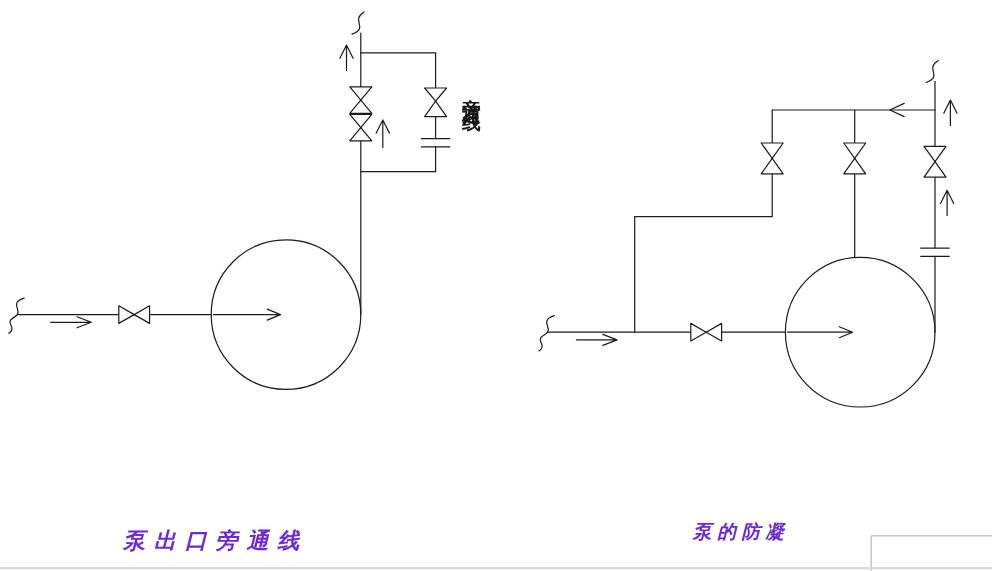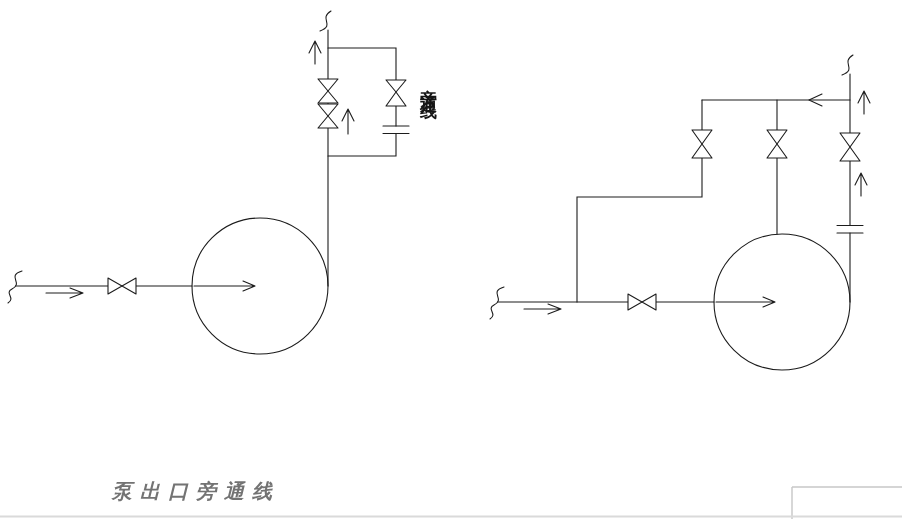--- a/index.html
+++ b/index.html
@@ -16,21 +16,21 @@
     font-family:"Liberation Serif","DejaVu Serif",serif;
   }
   .stage svg{position:absolute;left:0;top:0;}
   .pipe{fill:none;stroke:var(--line-color);stroke-width:1.1;stroke-linecap:round;}
   .valve{fill:#ffffff;stroke:var(--line-color);stroke-width:1.1;stroke-linejoin:round;}
   .arrow{fill:none;stroke:var(--line-color);stroke-width:1.1;stroke-linejoin:round;stroke-linecap:round;}
   .ghost{fill:none;stroke:var(--ghost-color);stroke-width:1.4;}
   .ghost2{fill:none;stroke:#dadada;stroke-width:2;}
   .caption{
     position:absolute;
-    color:#737373;
+    color:#6d28d9;
     font-style:italic;
     font-weight:600;
     white-space:nowrap;
   }
   .caption-left{
     left:112px;top:478px;
     font-size:20px;
     letter-spacing:8px;
   }
   .caption-right{
@@ -125,14 +125,15 @@
     </g>
 
     <g>
       <path class="ghost" d="M 792,487 L 902,487 M 792,487 L 792,519"></path>
       <path class="ghost2" d="M 0,516.5 L 902,516.5"></path>
     </g>
   </svg>
 
   <div class="vlabel">旁通线</div>
   <div class="caption caption-left">泵出口旁通线</div>
+  <div class="caption caption-right">泵的防凝</div>
 
 </div>
 
 </body></html>

